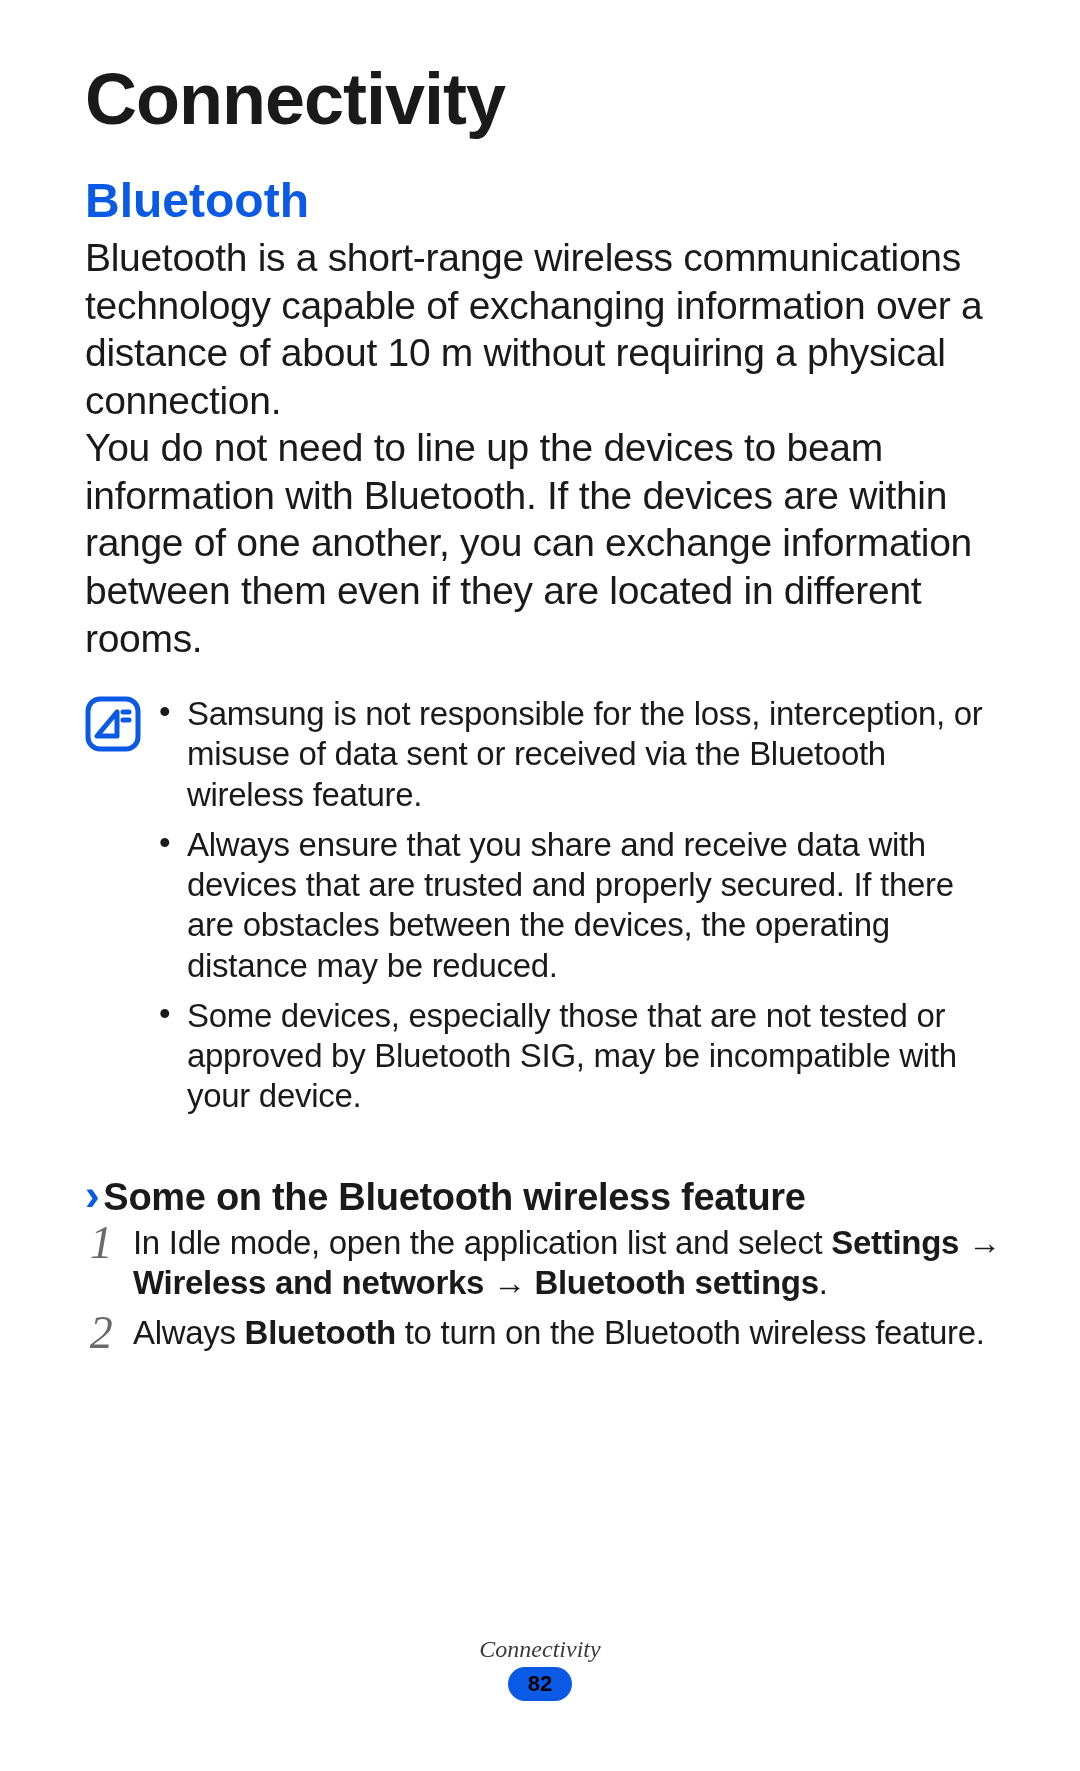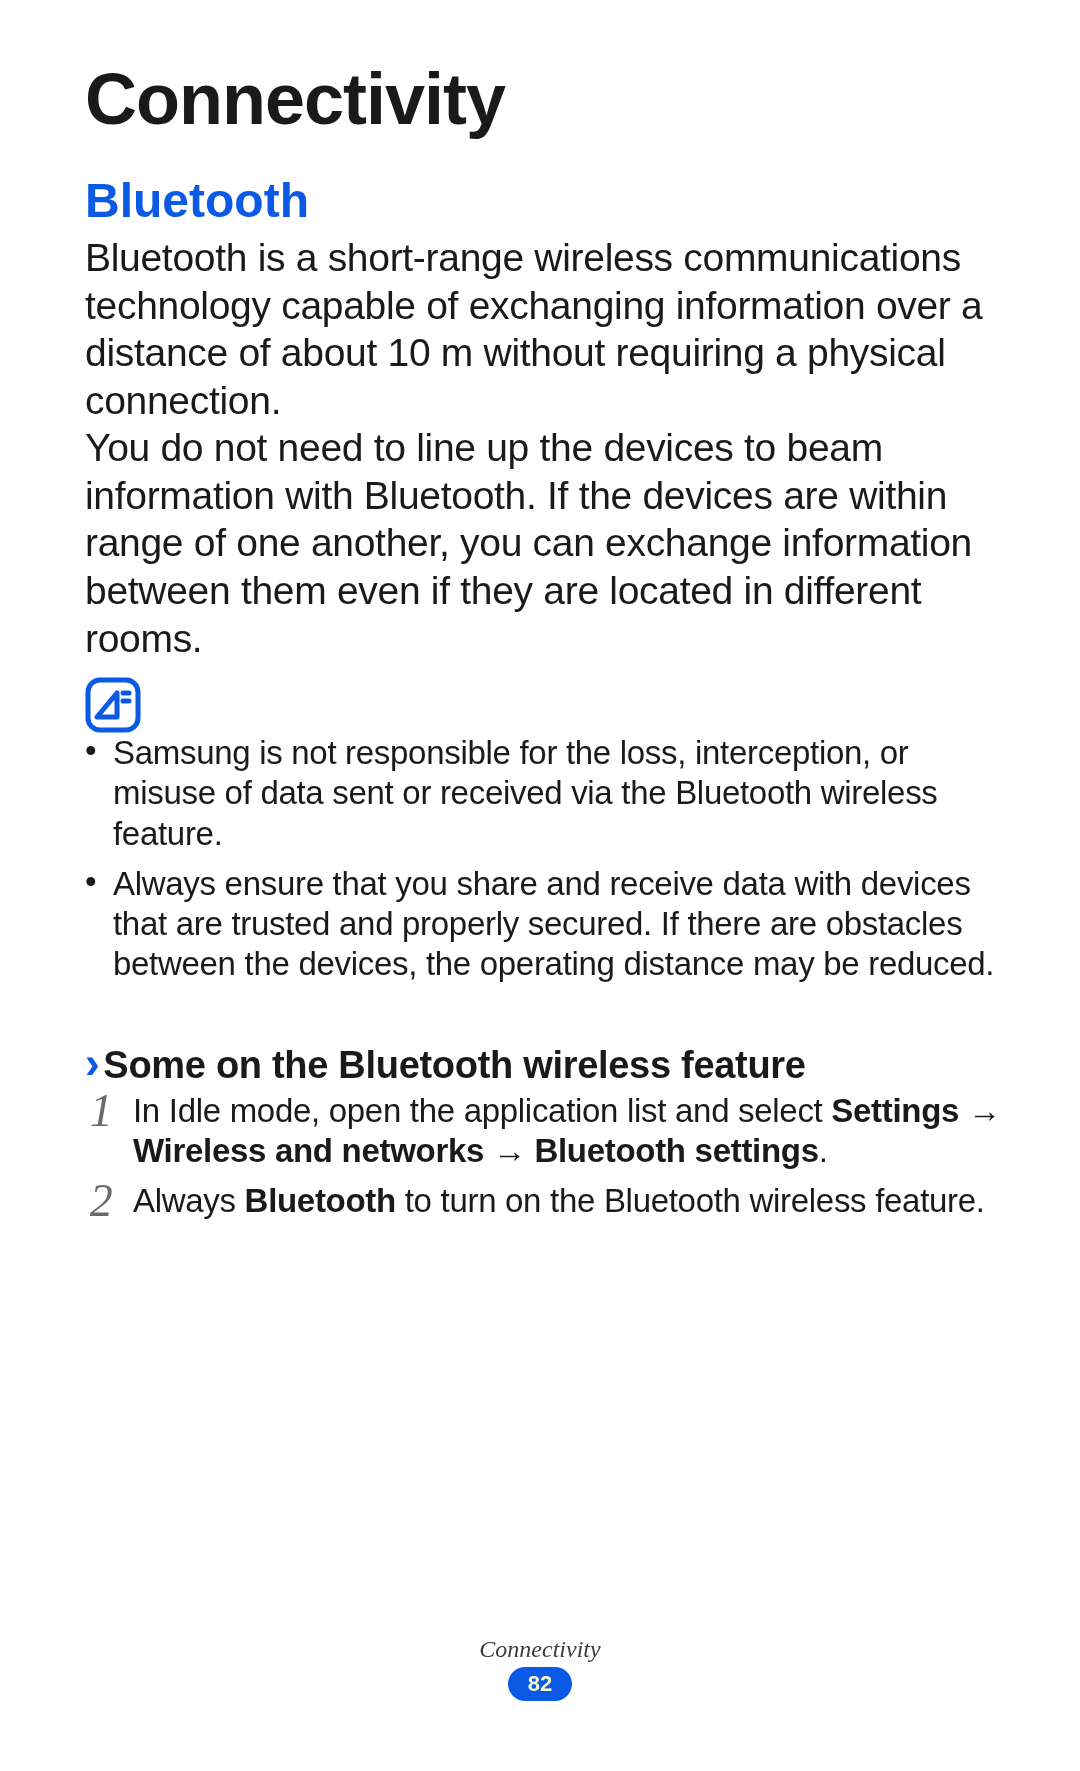--- a/index.html
+++ b/index.html
@@ -38,22 +38,21 @@
     line-height: 1.22;
     margin: 0 0 0 0;
     letter-spacing: -0.3px;
   }
   .para-gap {
     margin-top: 0px;
   }
   .note-block {
     display: flex;
     align-items: flex-start;
-    margin-top: 13px;
-    flex-direction: column;
+    margin-top: 32px;
   }
   .note-icon {
     flex: 0 0 auto;
     margin-right: 18px;
     margin-top: 2px;
   }
   .note-icon svg { display: block; }
   .note-list {
     list-style: none;
     margin: 0;
@@ -128,21 +127,21 @@
     color: #3a3a3a;
     font-family: Georgia, "Times New Roman", serif;
   }
   .page-num {
     display: inline-block;
     min-width: 48px;
     height: 34px;
     line-height: 34px;
     border-radius: 17px;
     background: #0a5ae6;
-    color: #fef9c3;
+    color: #000000;
     font-size: 22px;
     font-weight: 700;
     margin-top: 4px;
     padding: 0 8px;
   }
 </style>
 </head>
 <body>
 
 <div class="page">
@@ -159,20 +158,21 @@
       <svg width="56" height="56" viewBox="0 0 56 56">
         <rect x="3" y="3" width="50" height="50" rx="12" ry="12" fill="none" stroke="#0a5ae6" stroke-width="5"></rect>
         <path d="M12 40 L32 16 L32 40 Z" fill="none" stroke="#0a5ae6" stroke-width="5" stroke-linejoin="round" stroke-linecap="round"></path>
         <line x1="38" y1="16" x2="44" y2="16" stroke="#0a5ae6" stroke-width="5" stroke-linecap="round"></line>
         <line x1="38" y1="24" x2="44" y2="24" stroke="#0a5ae6" stroke-width="5" stroke-linecap="round"></line>
       </svg>
     </div>
     <ul class="note-list">
       <li>Samsung is not responsible for the loss, interception, or misuse of data sent or received via the Bluetooth wireless feature.</li>
       <li>Always ensure that you share and receive data with devices that are trusted and properly secured. If there are obstacles between the devices, the operating distance may be reduced.</li>
+      <li>Some devices, especially those that are not tested or approved by Bluetooth SIG, may be incompatible with your device.</li>
     </ul>
   </div>
 
   <div class="sub-heading">
     <span class="chevron">›</span>
     <span>Some on the Bluetooth wireless feature</span>
   </div>
 
   <ol class="steps">
     <li>

